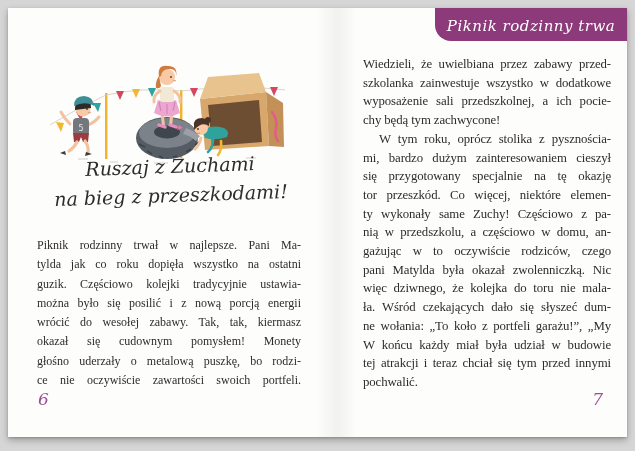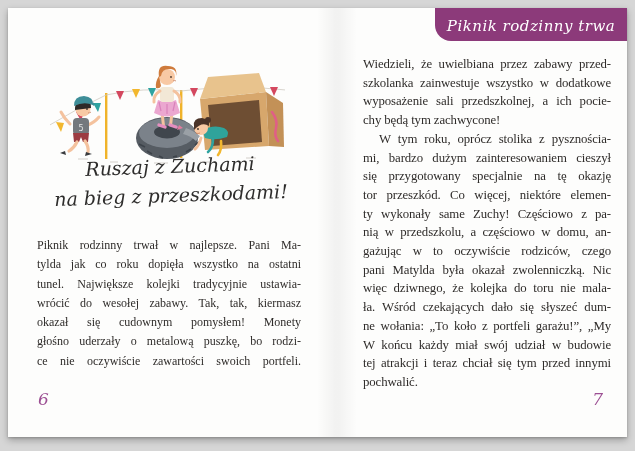--- a/index.html
+++ b/index.html
@@ -170,21 +170,22 @@
     </svg>
 
     <div class="caption">
       <div>Ruszaj z Zuchami</div>
       <div>na bieg z przeszkodami!</div>
     </div>
 
     <div class="body-text body-left">
         <div class="tline">Piknik rodzinny trwał w najlepsze. Pani Ma-</div>
         <div class="tline">tylda jak co roku dopięła wszystko na ostatni</div>
-        <div class="tline">tunel. Największe kolejki tradycyjnie ustawia-</div>
+        <div class="tline">guzik. Częściowo kolejki tradycyjnie ustawia-</div>
+        <div class="tline">można było się posilić i z nową porcją energii</div>
         <div class="tline">wrócić do wesołej zabawy. Tak, tak, kiermasz</div>
         <div class="tline">okazał się cudownym pomysłem! Monety</div>
         <div class="tline">głośno uderzały o metalową puszkę, bo rodzi-</div>
         <div class="tline">ce nie oczywiście zawartości swoich portfeli.</div>
       </div>
 
     <div class="pagenum pagenum-left" style="color: rgb(156, 79, 147);">6</div>
   </div>
 
   <div class="page page-right">
@@ -201,21 +202,21 @@
         <div class="tline">mi, bardzo dużym zainteresowaniem cieszył</div>
         <div class="tline">się przygotowany specjalnie na tę okazję</div>
         <div class="tline">tor przeszkód. Co więcej, niektóre elemen-</div>
         <div class="tline">ty wykonały same Zuchy! Częściowo z pa-</div>
         <div class="tline">nią w przedszkolu, a częściowo w domu, an-</div>
         <div class="tline">gażując w to oczywiście rodziców, czego</div>
         <div class="tline">pani Matylda była okazał zwolenniczką. Nic</div>
         <div class="tline">więc dziwnego, że kolejka do toru nie mala-</div>
         <div class="tline">ła. Wśród czekających dało się słyszeć dum-</div>
         <div class="tline">ne wołania: „To koło z portfeli garażu!”, „My</div>
-        <div class="tline">W końcu każdy miał swój udział w budowie</div>
+        <div class="tline">W końcu każdy miał była udział w budowie</div>
         <div class="tline">tej atrakcji i teraz chciał się tym przed innymi</div>
         <div class="tline noj">pochwalić.</div>
       </div>
 
     <div class="pagenum pagenum-right" style="color: rgb(156, 79, 147);">7</div>
   </div>
 
   <div class="spine"></div>
 </div>
 

